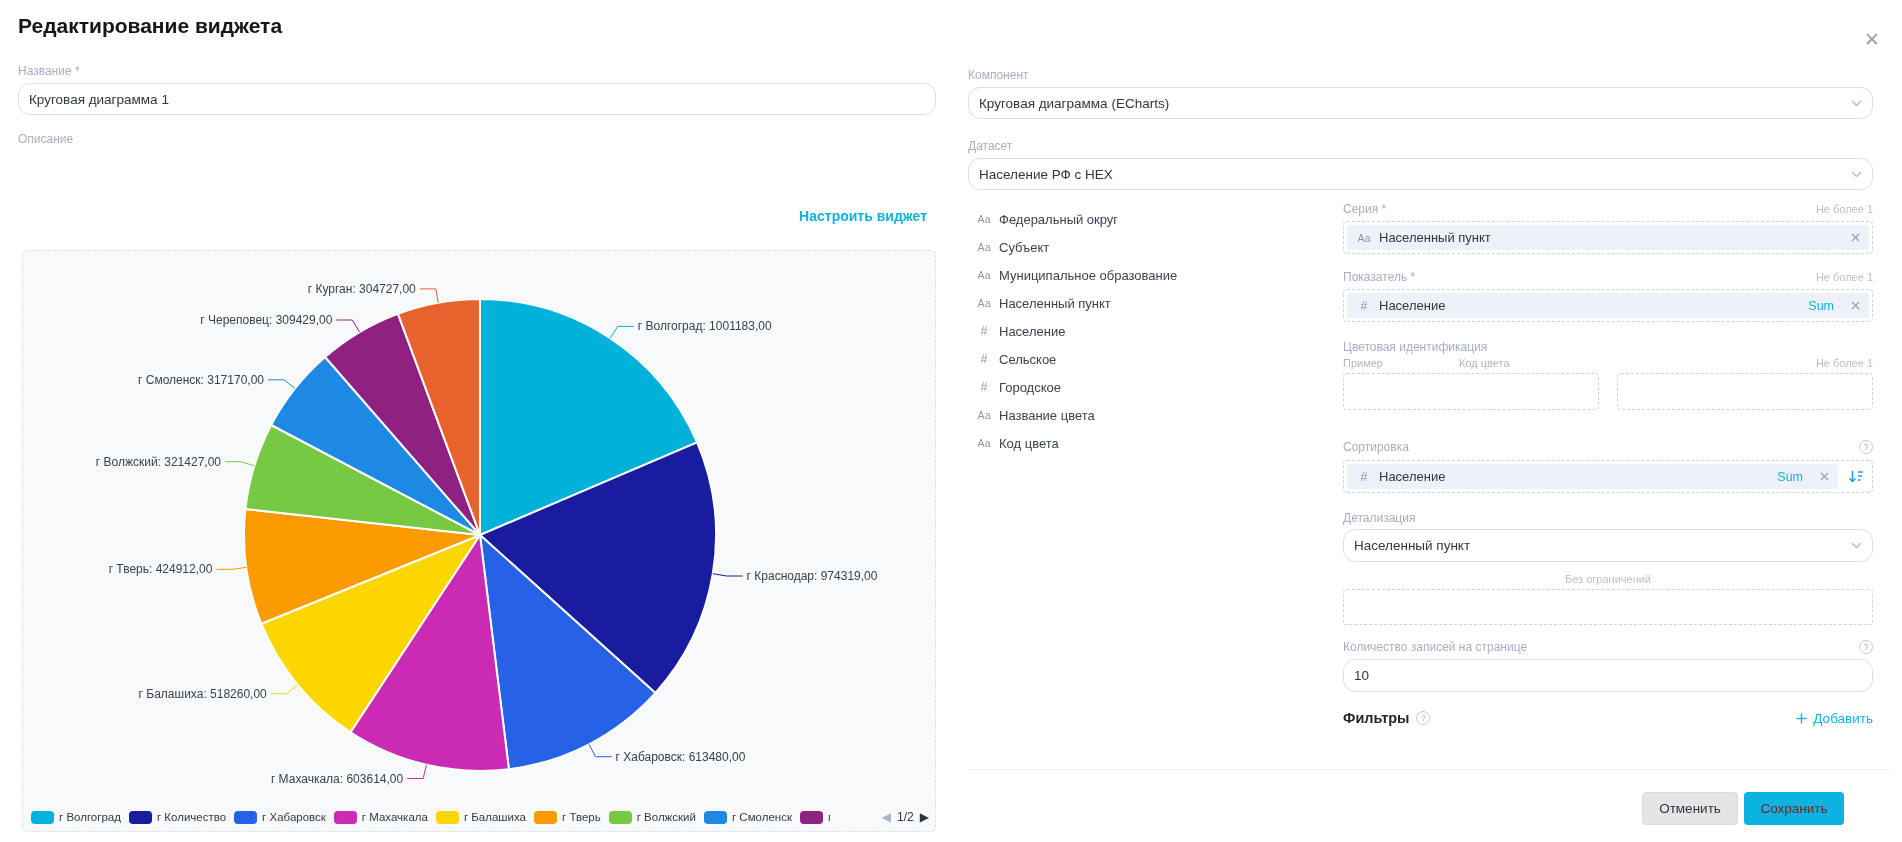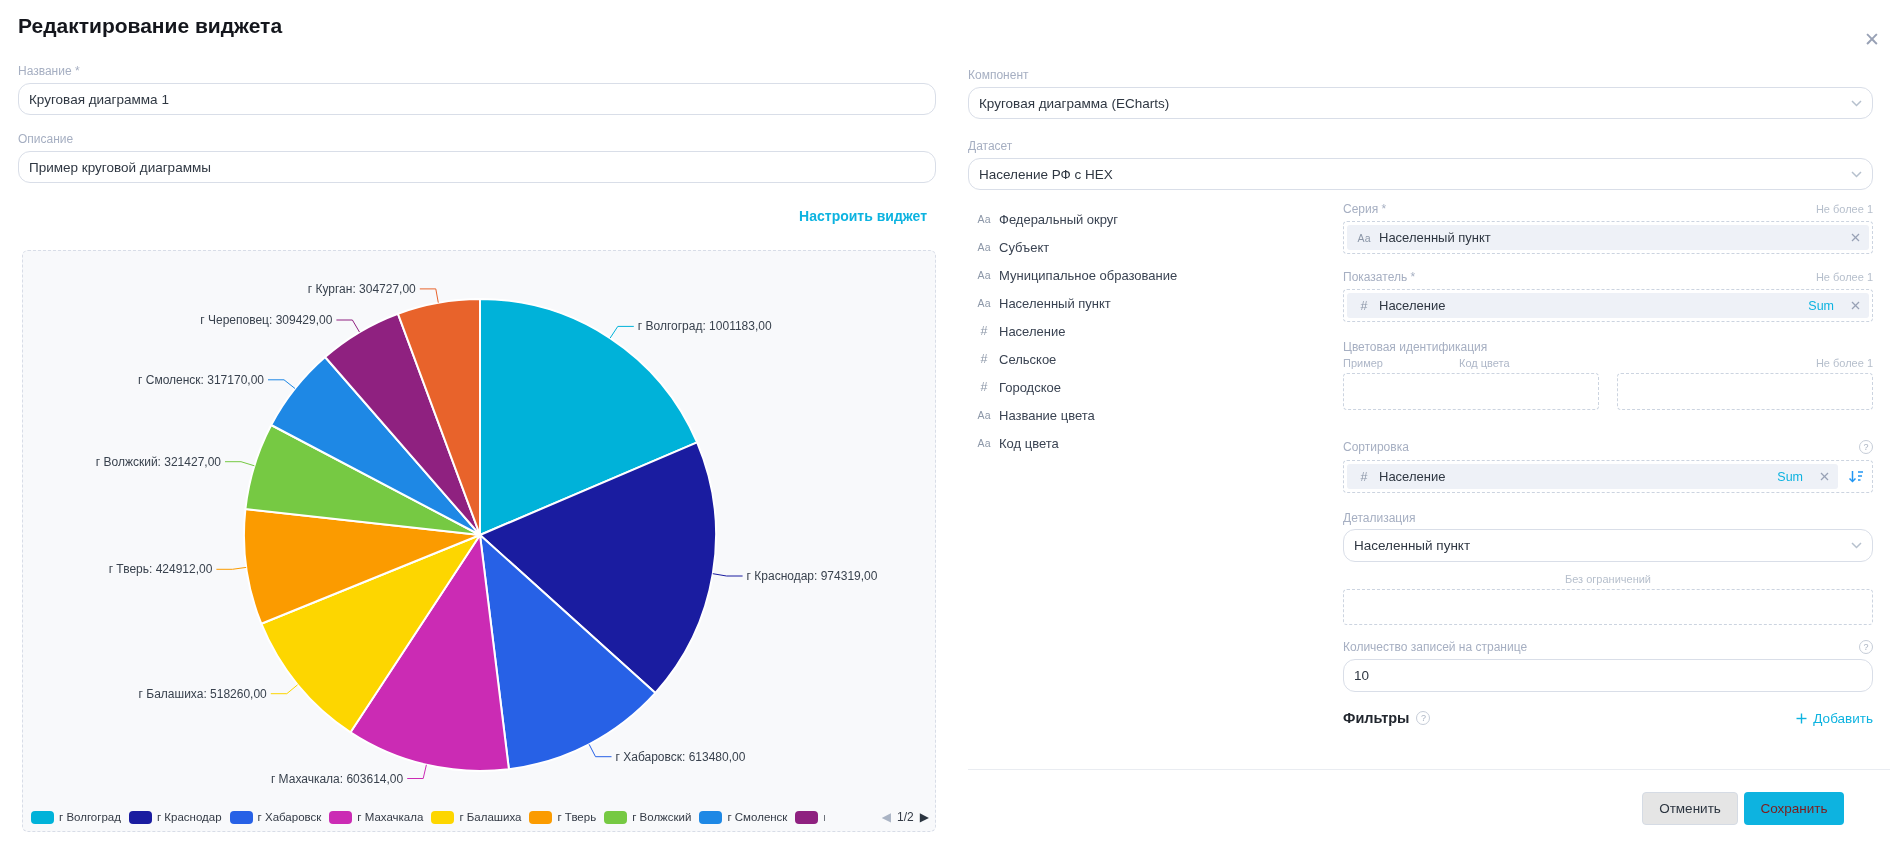--- a/index.html
+++ b/index.html
@@ -79,21 +79,20 @@
 
   <h1 class="abs dialog-title">Редактирование виджета</h1>
   <button class="abs close-btn">✕</button>
 
   <div class="abs fg-name">
     <label class="lbl">Название *</label>
     <input class="inp" value="Круговая диаграмма 1" style="">
   </div>
   <div class="abs fg-desc">
     <label class="lbl">Описание</label>
-    <input class="inp" value="Пример круговой диаграммы" style="">
   </div>
   <div class="abs configure-link">Настроить виджет</div>
 
   <div class="abs chart-panel">
     <svg id="pie-svg" width="912" height="580" viewBox="0 0 912 580">
         <g>
           <path d="M 457 284 L 457.0 48.0 A 236 236 0 0 1 674.1 191.4 Z" fill="#00b2d9" stroke="#fff" stroke-width="2" stroke-linejoin="round"></path>
           <path d="M 457 284 L 674.1 191.4 A 236 236 0 0 1 632.4 441.9 Z" fill="#1a1ca0" stroke="#fff" stroke-width="2" stroke-linejoin="round"></path>
           <path d="M 457 284 L 632.4 441.9 A 236 236 0 0 1 485.9 518.2 Z" fill="#2761e6" stroke="#fff" stroke-width="2" stroke-linejoin="round"></path>
           <path d="M 457 284 L 485.9 518.2 A 236 236 0 0 1 327.5 481.3 Z" fill="#cb2bb4" stroke="#fff" stroke-width="2" stroke-linejoin="round"></path>
@@ -128,21 +127,21 @@
         </g>
       </svg>
     <div class="legend">
       <div class="legend-items" id="legend-items">
           <span class="legend-item">
             <span class="legend-swatch" style="background: rgb(0, 178, 217);"></span>
             <span class="legend-label">г Волгоград</span>
           </span>
           <span class="legend-item">
             <span class="legend-swatch" style="background: rgb(26, 28, 160);"></span>
-            <span class="legend-label">г Краснодар</span>
+            <span class="legend-label">г Количество</span>
           </span>
           <span class="legend-item">
             <span class="legend-swatch" style="background: rgb(39, 97, 230);"></span>
             <span class="legend-label">г Хабаровск</span>
           </span>
           <span class="legend-item">
             <span class="legend-swatch" style="background: rgb(203, 43, 180);"></span>
             <span class="legend-label">г Махачкала</span>
           </span>
           <span class="legend-item">

